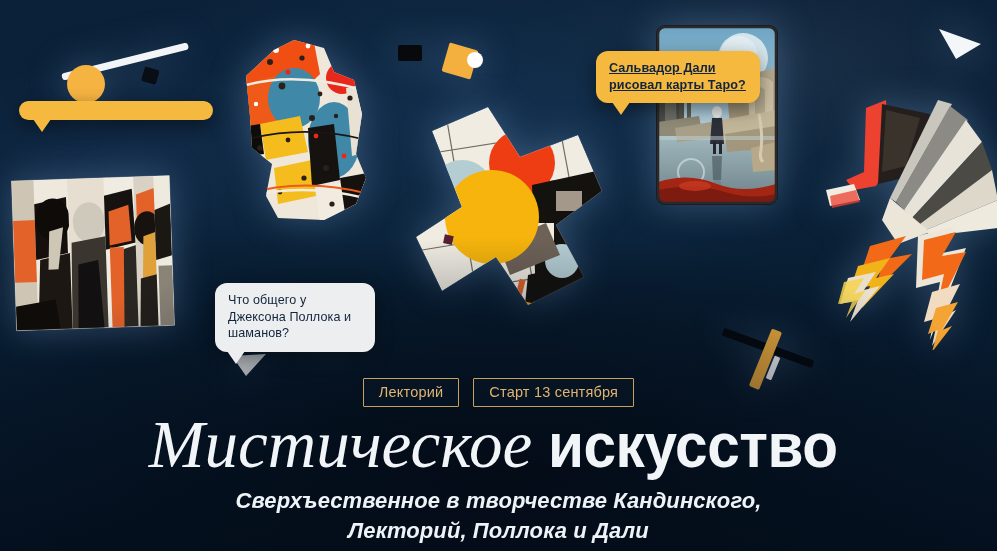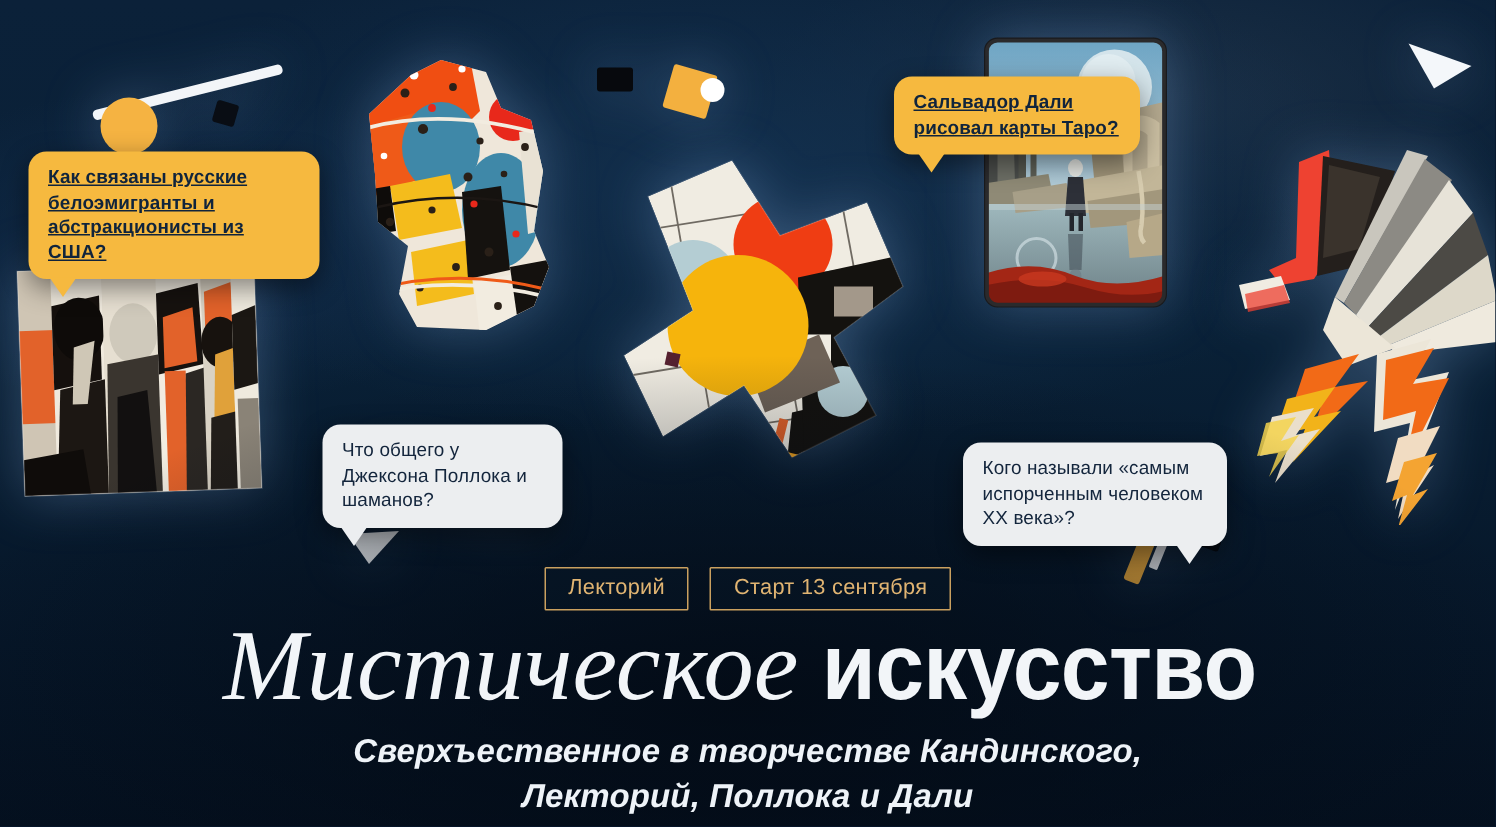--- a/index.html
+++ b/index.html
@@ -357,38 +357,33 @@
     <path d="M28 218 L56 212 L44 230 L60 226 L30 262 L38 240 L20 244 Z" fill="#eadfcb"></path>
     <path d="M24 222 L44 218 L34 234 L46 230 L26 258 L32 242 L18 244 Z" fill="#f4d34e" opacity=".85"></path>
 
     <path d="M98 176 L134 166 L118 194 L146 188 L110 280 L120 222 L96 228 Z" fill="#ece6d8"></path>
     <path d="M104 180 L136 172 L122 196 L146 192 L116 252 L124 214 L102 220 Z" fill="#f26a17"></path>
     <path d="M112 232 L140 224 L124 256 L136 250 L112 286 L118 258 L104 262 Z" fill="#f1dcc2"></path>
     <path d="M116 248 L138 242 L122 270 L132 266 L112 292 L118 270 L108 274 Z" fill="#f4a432"></path>
   </svg>
 
   <div class="bubble amber" id="bubble-emigrants">
-    <span>Как связаны русские белоэмигранты и абстракционисты из США?</span>
     <span class="tail"></span>
   </div>
 
   <div class="bubble amber" id="bubble-dali">
     <span>Сальвадор Дали рисовал карты Таро?</span>
     <span class="tail"></span>
   </div>
 
   <div class="bubble light" id="bubble-pollock">
     <span>Что общего у Джексона Поллока и шаманов?</span>
     <span class="tail"></span>
   </div>
 
-  <div class="bubble light" id="bubble-worst">
-    <span>Кого называли «самым испорченным человеком XX века»?</span>
-    <span class="tail"></span>
-  </div>
 
   <div class="badges">
     <div class="badge">Лекторий</div>
     <div class="badge">Старт 13 сентября</div>
   </div>
 
   <div class="headline">
     <span class="serif">Мистическое</span>
     <span class="sans">искусство</span>
   </div>

